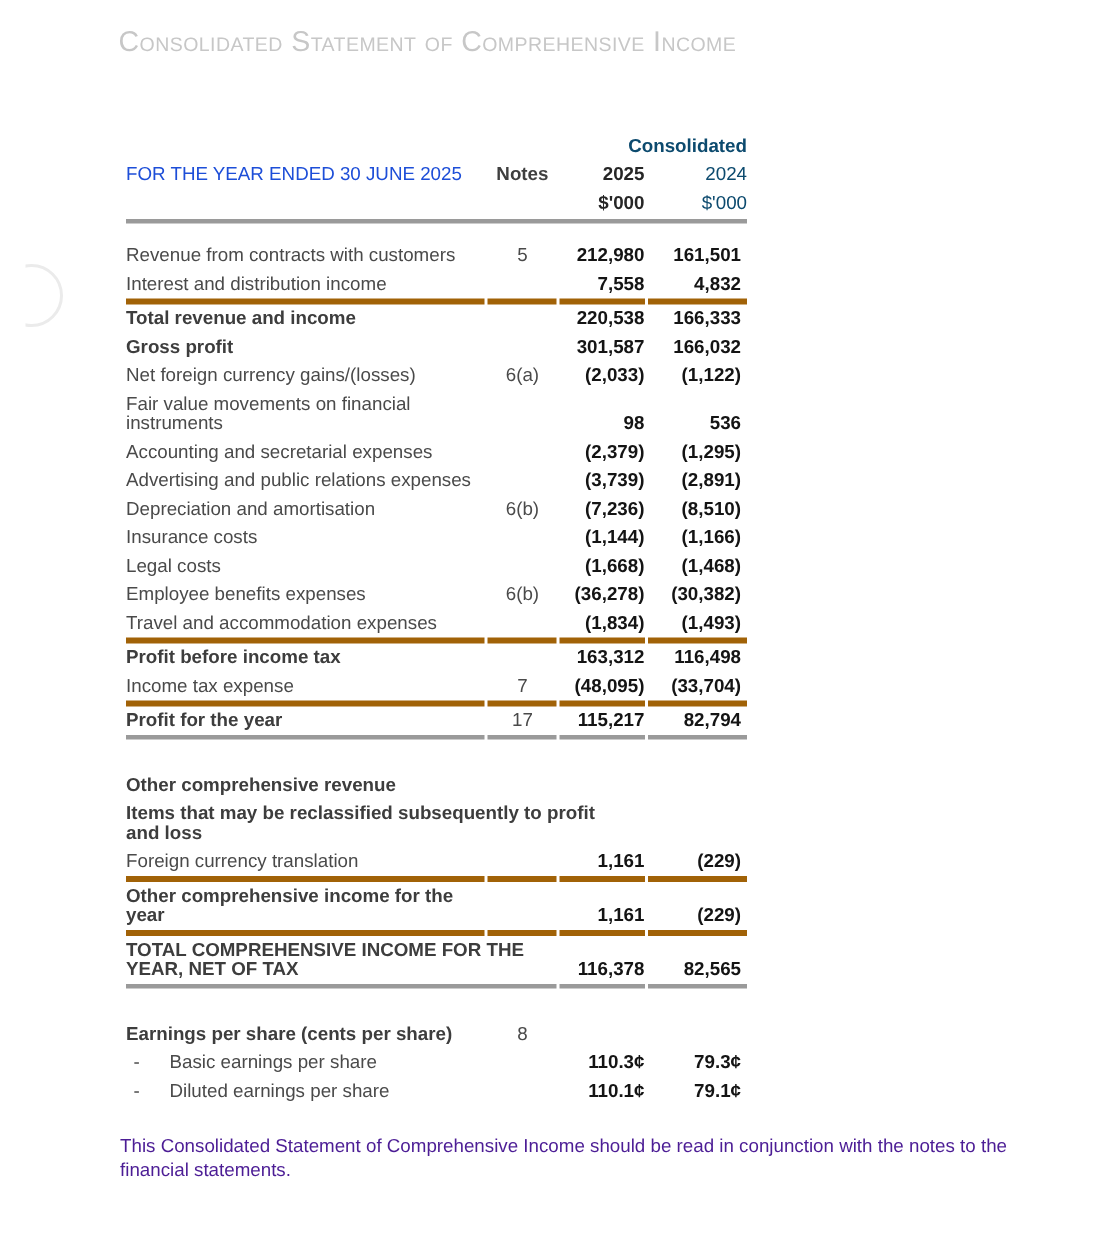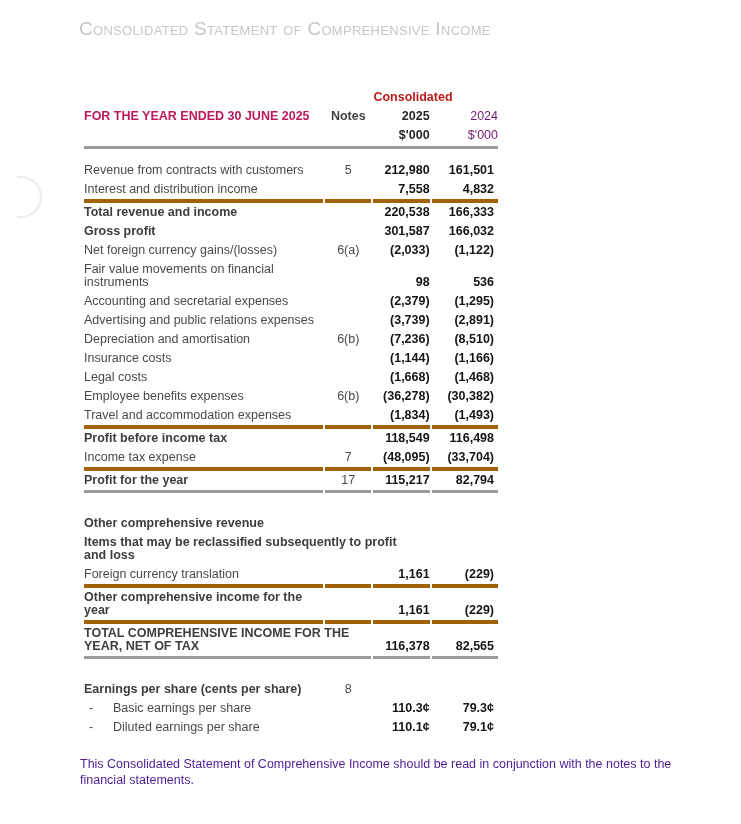--- a/index.html
+++ b/index.html
@@ -20,25 +20,25 @@
     position:absolute; left:65px; top:88px;
     border-collapse:separate; border-spacing:2px 0;
     table-layout:fixed; width:418px;
     font-size:12.5px; color:#4a4a4a;
   }
   .fin-table td { padding:3px 0 3px; vertical-align:bottom; line-height:13px; }
   .col-label { width:238px; } .col-note { width:46px; }
   .col-y25 { width:56px; } .col-y24 { width:66px; }
 
   
-  .h-group   { text-align:left; font-weight:700; color:#b91c1c; padding-bottom:2px; }
-  .h-period  { font-weight:700; color:#be185d; padding-left:3px; }
+  .h-group   { text-align:right; font-weight:700; color:#0c4a6e; padding-bottom:2px; }
+  .h-period  { font-weight:400; color:#1d4ed8; padding-left:3px; }
   .h-notes   { text-align:center; font-weight:700; color:#3f3f3f; }
   .h-y25     { text-align:right; font-weight:700; color:#262626; padding-right:5px; }
-  .h-y24     { text-align:right; font-weight:400; color:#701a75; padding-right:4px; }
+  .h-y24     { text-align:right; font-weight:400; color:#0c4a6e; padding-right:4px; }
   .head-rule td   { border-bottom:3px solid #9a9a9a; padding:0; height:1px; }
   .head-gap td    { padding:0; height:12px; }
   .section-gap td { padding:0; height:21px; }
 
   
   .c-label { padding-left:3px; }
   .c-note  { text-align:center; }
   .c-num   { text-align:right; font-weight:700; color:#141414; padding-right:5px; }
   .c-num.y24 { padding-right:4px; }
   tr.bold .c-label { font-weight:700; color:#3d3d3d; }
@@ -167,21 +167,21 @@
         </tr>
         <tr class="rule-thin">
           <td class="c-label">Travel and accommodation expenses</td>
           <td class="c-note"></td>
           <td class="c-num y25">(1,834)</td>
           <td class="c-num y24">(1,493)</td>
         </tr>
         <tr class="bold">
           <td class="c-label">Profit before income tax</td>
           <td class="c-note"></td>
-          <td class="c-num y25">118,549</td>
+          <td class="c-num y25">163,312</td>
           <td class="c-num y24">116,498</td>
         </tr>
         <tr class="rule-thin">
           <td class="c-label">Income tax expense</td>
           <td class="c-note">7</td>
           <td class="c-num y25">(48,095)</td>
           <td class="c-num y24">(33,704)</td>
         </tr>
         <tr class="bold rule-thick">
           <td class="c-label">Profit for the year</td>

